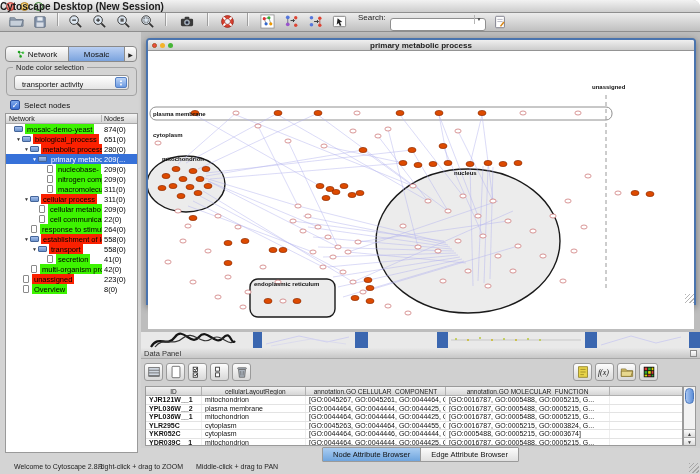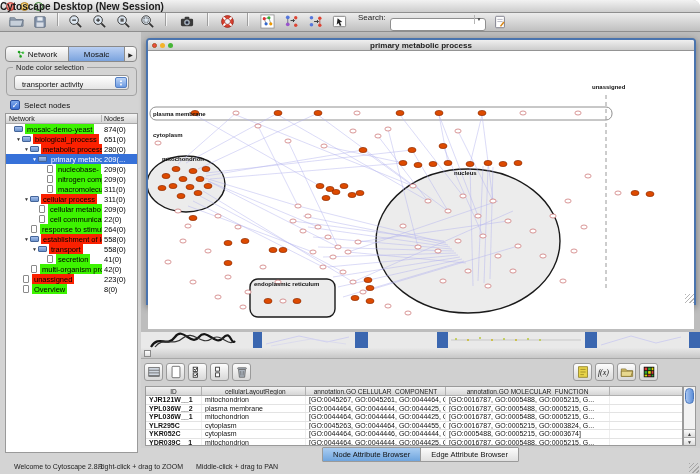--- a/index.html
+++ b/index.html
@@ -639,20 +639,21 @@
       <circle cx="387" cy="7" r="1" fill="#b8c83a"></circle>
         <circle cx="399" cy="8" r="1" fill="#b8c83a"></circle>
       <rect x="444" y="0" width="12" height="16" fill="#3b67b0"></rect>
       <path d="M460 13 L490 4 L515 11 L540 5" stroke="#c9c9f0" stroke-width=".8" fill="none"></path>
       <rect x="548" y="0" width="11" height="16" fill="#3b67b0"></rect>
     </svg>
   </div>
 
   <div id="datapanel">
     <div class="panel-head">
+      <span class="ph-title">Data Panel</span>
       <span class="float-ic"></span>
     </div>
     <div id="dp-toolbar">
       <span class="dp-btn">
         <svg width="14" height="14" viewBox="0 0 16 16">
             <rect x="2" y="3" width="12" height="10" fill="#cfd6df" stroke="#555" stroke-width=".8"></rect>
             <line x1="2" y1="6" x2="14" y2="6" stroke="#555" stroke-width=".8"></line>
             <line x1="2" y1="9" x2="14" y2="9" stroke="#555" stroke-width=".8"></line>
             <line x1="2" y1="12" x2="14" y2="12" stroke="#555" stroke-width=".8"></line>
           </svg>

